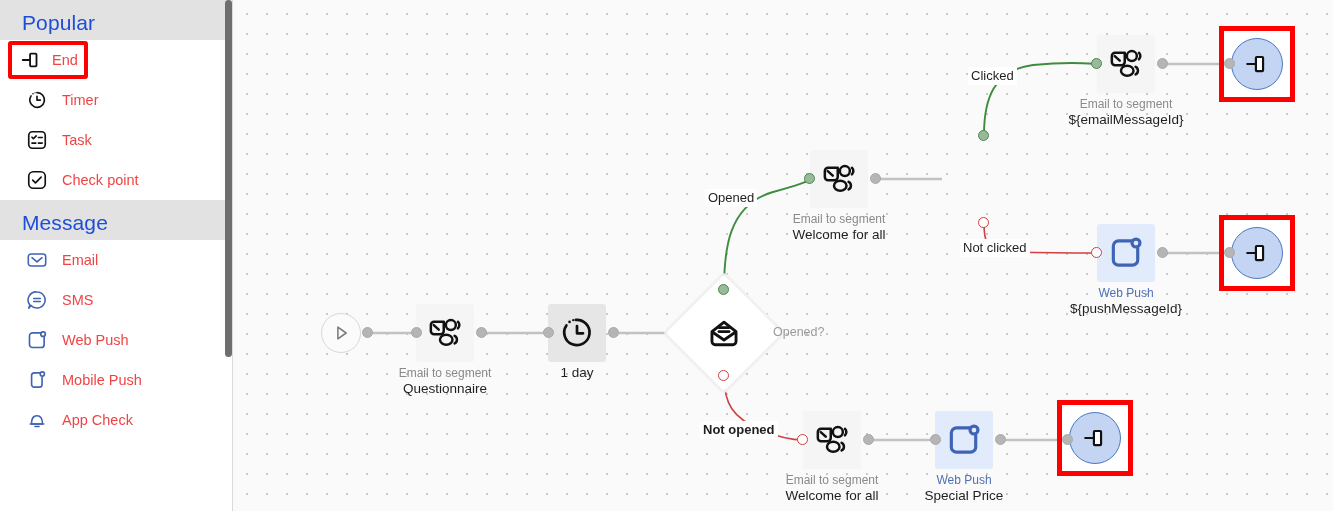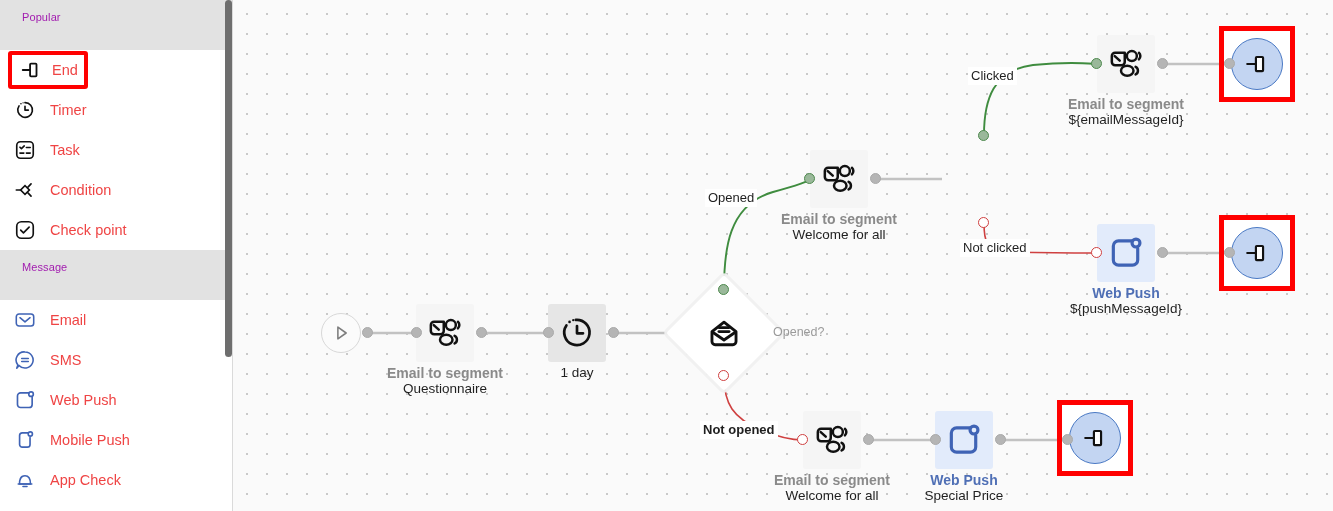--- a/index.html
+++ b/index.html
@@ -16,30 +16,30 @@
   #sidebar {
     position: relative;
     width: 233px; height: 511px;
     background: #ffffff;
     border-right: 1px solid #dadada;
     overflow: hidden;
     flex: 0 0 233px;
   }
   .section-header {
     background: #e2e2e2;
-    color: #a21caf;
-    font-size: 11px;
-    padding: 11px 0 27px 22px;
+    color: #1d4ed8;
+    font-size: 21px;
+    padding: 11px 0 5px 22px;
     letter-spacing: .1px;
   }
   .palette-item {
     display: flex;
     align-items: center;
     height: 40px;
-    padding-left: 12px;
+    padding-left: 24px;
     cursor: pointer;
     position: relative;
   }
   .palette-item .pi-icon {
     width: 26px; height: 26px;
     display: flex; align-items: center; justify-content: center;
     flex: 0 0 26px;
     margin-right: 12px;
   }
   .palette-item .pi-label {
@@ -94,23 +94,22 @@
   .nlabels {
     position: absolute;
     width: 180px;
     text-align: center;
     left: 50%;
     transform: translateX(-50%);
     top: 62px;
     pointer-events: none;
   }
   .nlabel-top {
-    font-size: 14px; color: #8a8a8a; line-height: 14px;
+    font-size: 12px; color: #8a8a8a; line-height: 14px;
     white-space: nowrap;
-    font-weight: bold;
   }
   .nlabel-top.blue { color: #4f6fb5; }
   .nlabel-main {
     font-size: 13.5px; color: #1f1f1f; line-height: 17px;
     white-space: nowrap;
   }
 
   
   .start-node {
     position: absolute;
@@ -216,31 +215,20 @@
           <rect x="3" y="3" width="18" height="18" rx="4"></rect>
           <path d="M6.5 9l1.6 1.6L11.2 7.6" stroke-linecap="round" stroke-linejoin="round"></path>
           <path d="M13.5 9.3h4.2" stroke-linecap="round"></path>
           <path d="M6.5 15.4h4.2" stroke-linecap="round"></path>
           <path d="M13.5 15.4h4.2" stroke-linecap="round"></path>
         </svg>
       </span>
       <span class="pi-label">Task</span>
     </div>
 
-    <div class="palette-item">
-      <span class="pi-icon">
-        <svg width="22" height="22" viewBox="0 0 24 24" fill="none" stroke="#111" stroke-width="1.8" stroke-linecap="round">
-          <rect x="8.6" y="8.6" width="6.8" height="6.8" transform="rotate(45 12 12)"></rect>
-          <line x1="2.5" y1="12" x2="6.6" y2="12"></line>
-          <line x1="15.2" y1="8.8" x2="18.6" y2="5.4"></line>
-          <line x1="15.2" y1="15.2" x2="18.6" y2="18.6"></line>
-        </svg>
-      </span>
-      <span class="pi-label">Condition</span>
-    </div>
 
     <div class="palette-item">
       <span class="pi-icon">
         <svg width="22" height="22" viewBox="0 0 24 24" fill="none" stroke="#111" stroke-width="1.8">
           <rect x="3" y="3" width="18" height="18" rx="5"></rect>
           <path d="M7.3 12.2l3 3 6.2-6.4" stroke-linecap="round" stroke-linejoin="round"></path>
         </svg>
       </span>
       <span class="pi-label">Check point</span>
     </div>

